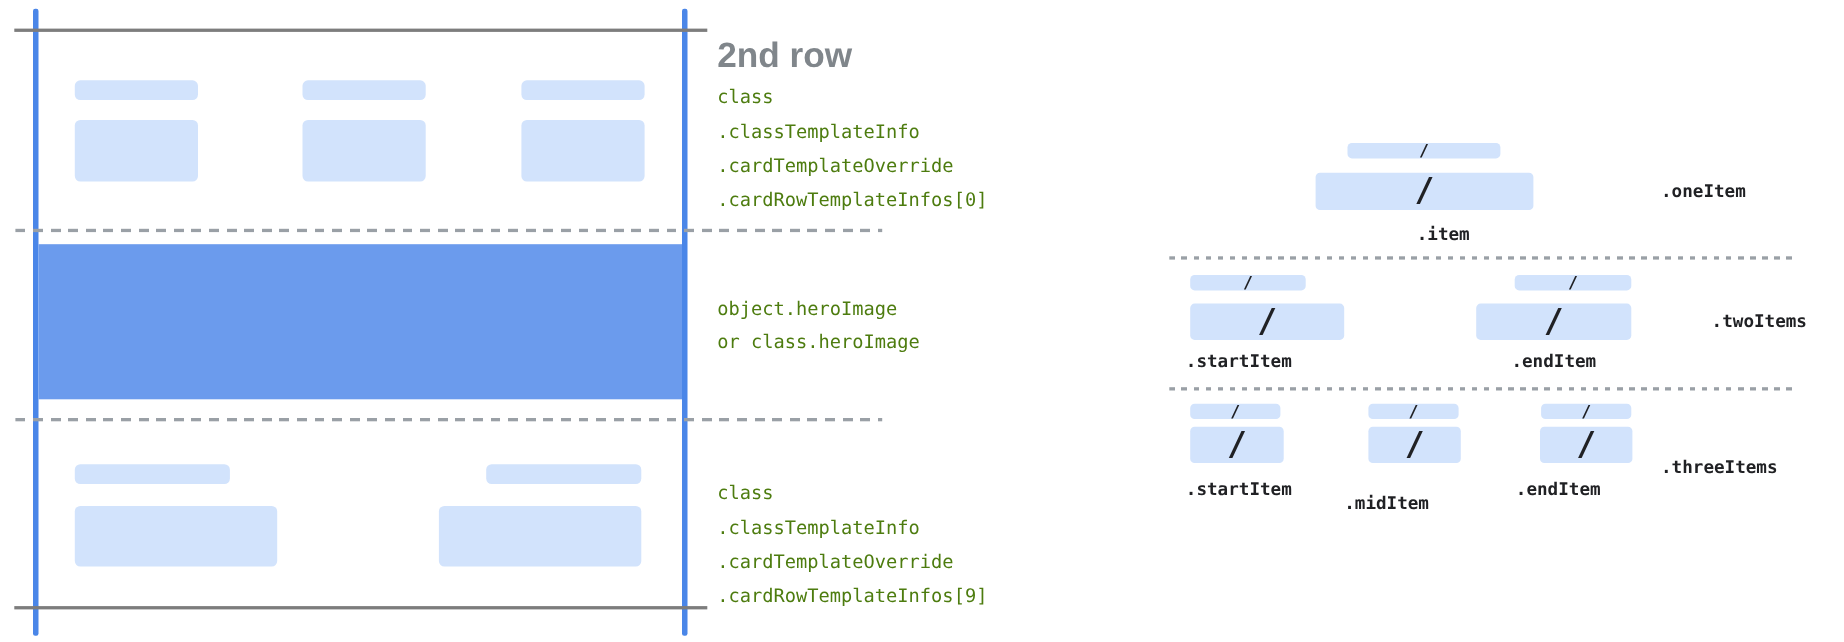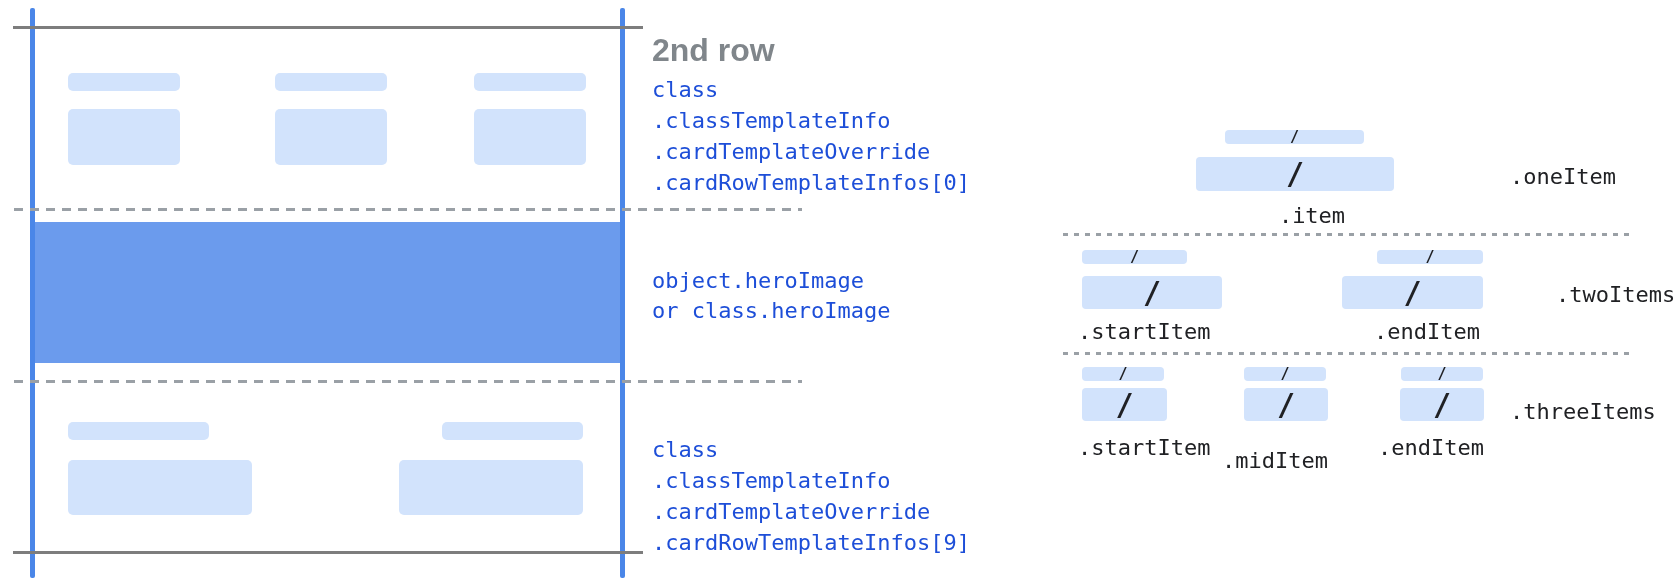--- a/index.html
+++ b/index.html
@@ -45,28 +45,29 @@
   
   .heading {
     position: absolute;
     font-family: "Liberation Sans", "DejaVu Sans", sans-serif;
     font-weight: 700; font-size: 32px; color: #80868b;
     line-height: 1.1; white-space: nowrap;
   }
   .codeblock {
     position: absolute;
     font-family: "DejaVu Sans Mono", "Liberation Mono", monospace;
-    font-size: 22px; line-height: 31px; color: #1d4ed8;
+    font-size: 17px; line-height: 31px; color: #4d7c0f;
     white-space: nowrap;
   }
   .mlabel {
     position: absolute;
     font-family: "DejaVu Sans Mono", "Liberation Mono", monospace;
-    font-size: 22px; color: #202124; line-height: 1;
+    font-size: 16px; color: #202124; line-height: 1;
     white-space: nowrap;
+    font-weight: bold;
   }
   .center-x { transform: translateX(-50%); }
 </style>
 </head>
 <body>
 
 <div class="canvas">
 
   <div class="vline" style="left:30px; top:8px; height:570px;"></div>
   <div class="vline" style="left:620px; top:8px; height:570px;"></div>
@@ -152,15 +153,15 @@
   </div>
   <div class="chip" style="left:1401px; top:367px; width:82px; height:14px;">
     <span class="slash-sm">/</span>
   </div>
   <div class="chip" style="left:1400px; top:388px; width:84px; height:33px;">
     <span class="slash-lg">/</span>
   </div>
   <div class="mlabel" style="left:1078px; top:437px;">.startItem</div>
   <div class="mlabel" style="left:1222px; top:450px;">.midItem</div>
   <div class="mlabel" style="left:1378px; top:437px;">.endItem</div>
-  <div class="mlabel" style="left:1510px; top:401px;">.threeItems</div>
+  <div class="mlabel" style="left:1510px; top:417px;">.threeItems</div>
 
 </div>
 
 </body></html>

